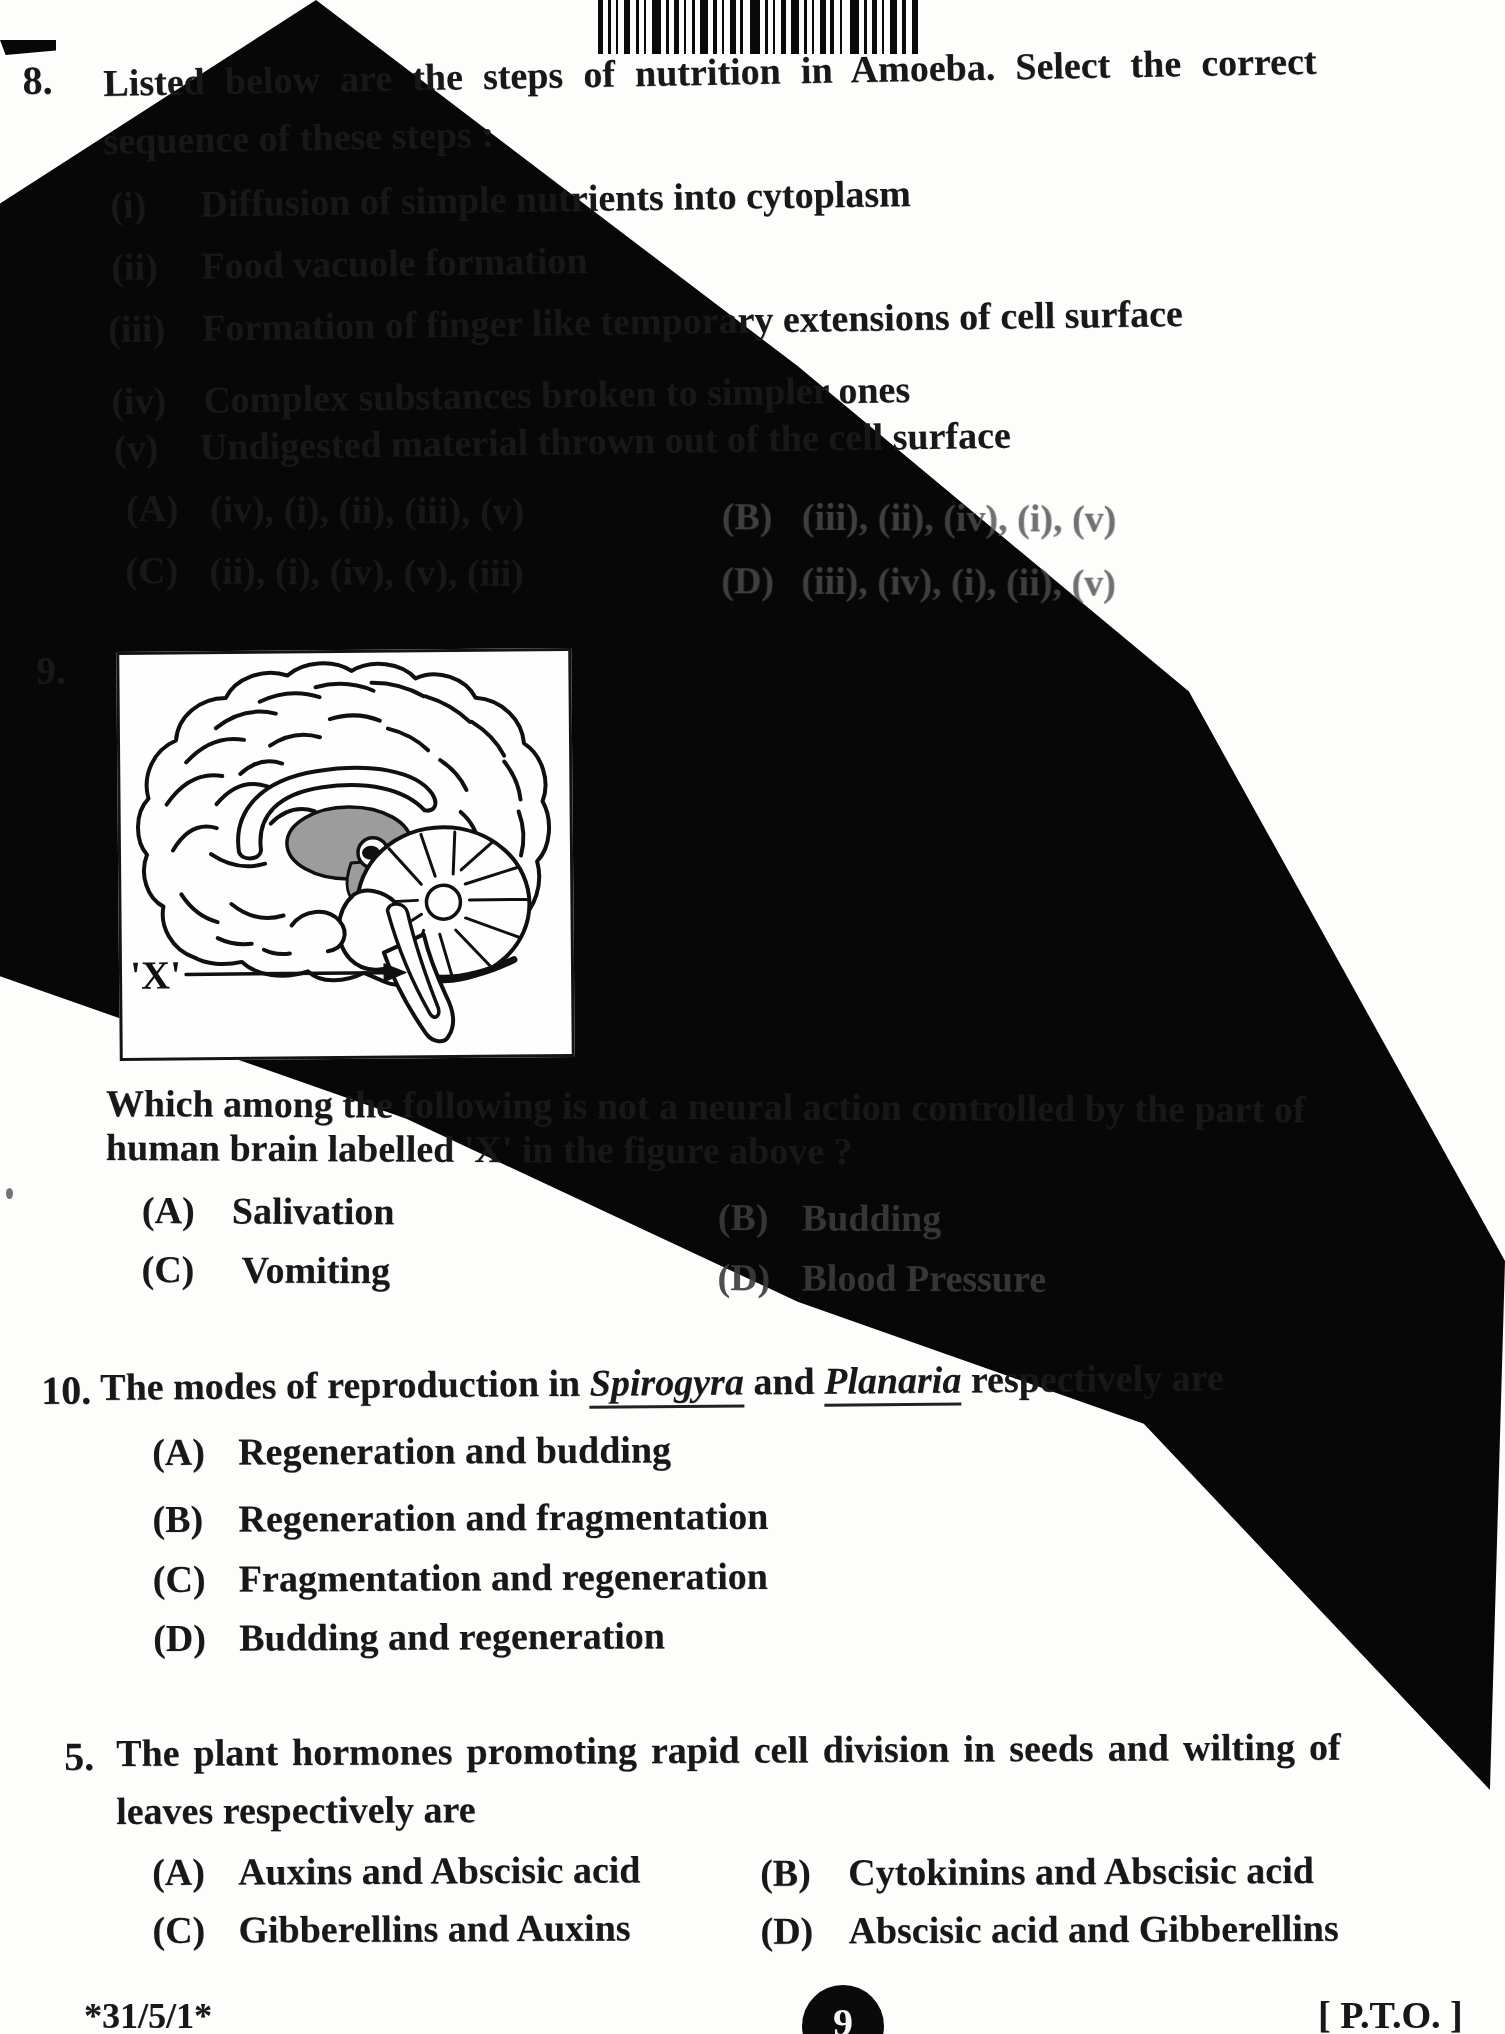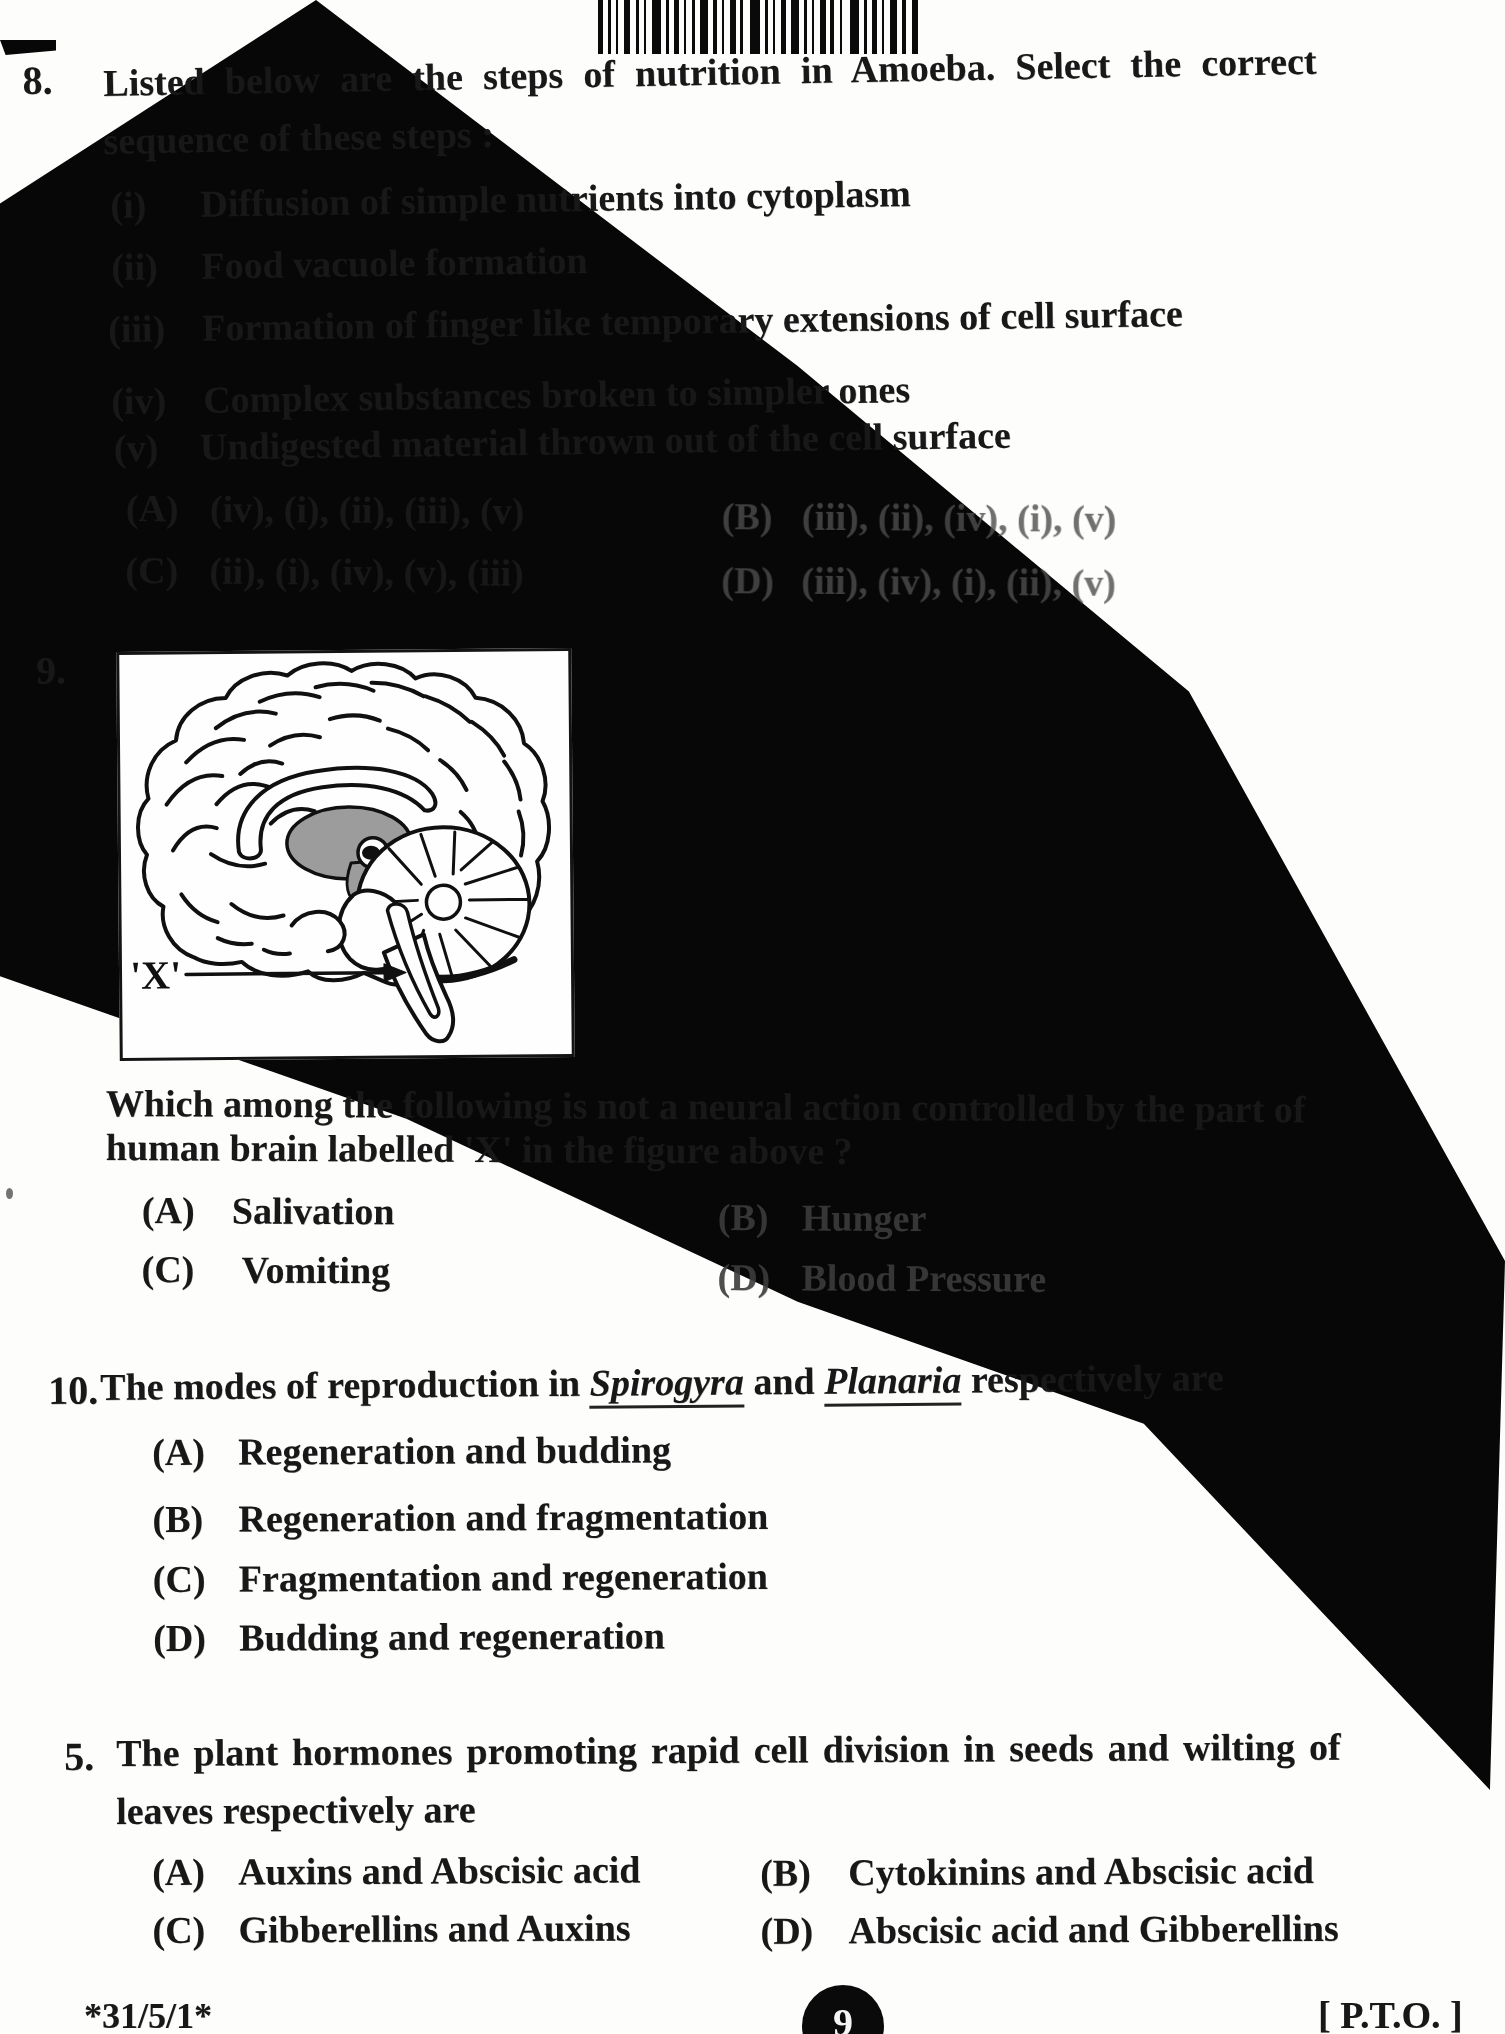--- a/index.html
+++ b/index.html
@@ -230,33 +230,33 @@
   <span class="t rot-p3" style="left:106px;top:1082px">Which among the following is not a neural action controlled by the part of</span>
   <span class="t rot-p3" style="left:106px;top:1126px">human brain labelled 'X' in the figure above ?</span>
 
   <div class="block rot-p3" style="left:142px;top:1188px;width:1250px;height:130px">
     <div class="row" style="left:0;top:0">
       <span class="lbl">(A)</span>
       <span class="txt" style="left:90px">Salivation</span>
     </div>
     <div class="row dim" style="left:576px;top:4px">
       <span class="lbl">(B)</span>
-      <span class="txt" style="left:84px">Hunger</span>
+      <span class="txt" style="left:84px">Budding</span>
     </div>
     <div class="row" style="left:0;top:59px">
       <span class="lbl">(C)</span>
       <span class="txt" style="left:100px">Vomiting</span>
     </div>
     <div class="row dim" style="left:576px;top:64px">
       <span class="lbl">(D)</span>
       <span class="txt" style="left:84px">Blood Pressure</span>
     </div>
   </div>
 
-  <span class="t num rot-n5" style="left:48px;top:1368px">10.</span>
+  <span class="t num rot-n5" style="left:41px;top:1368px">10.</span>
   <span class="t rot-n5" style="left:100px;top:1366px"><span>The modes of reproduction in </span><span class="sp">Spirogyra</span><span> and </span><span class="sp">Planaria</span><span> respectively are</span></span>
 
   <div class="block rot-n3" style="left:152px;top:1430px;width:900px;height:240px">
     <div class="row" style="left:0;top:0">
       <span class="lbl">(A)</span>
       <span class="txt" style="left:86px">Regeneration and budding</span>
     </div>
     <div class="row" style="left:0;top:67px">
       <span class="lbl">(B)</span>
       <span class="txt" style="left:86px">Regeneration and fragmentation</span>

